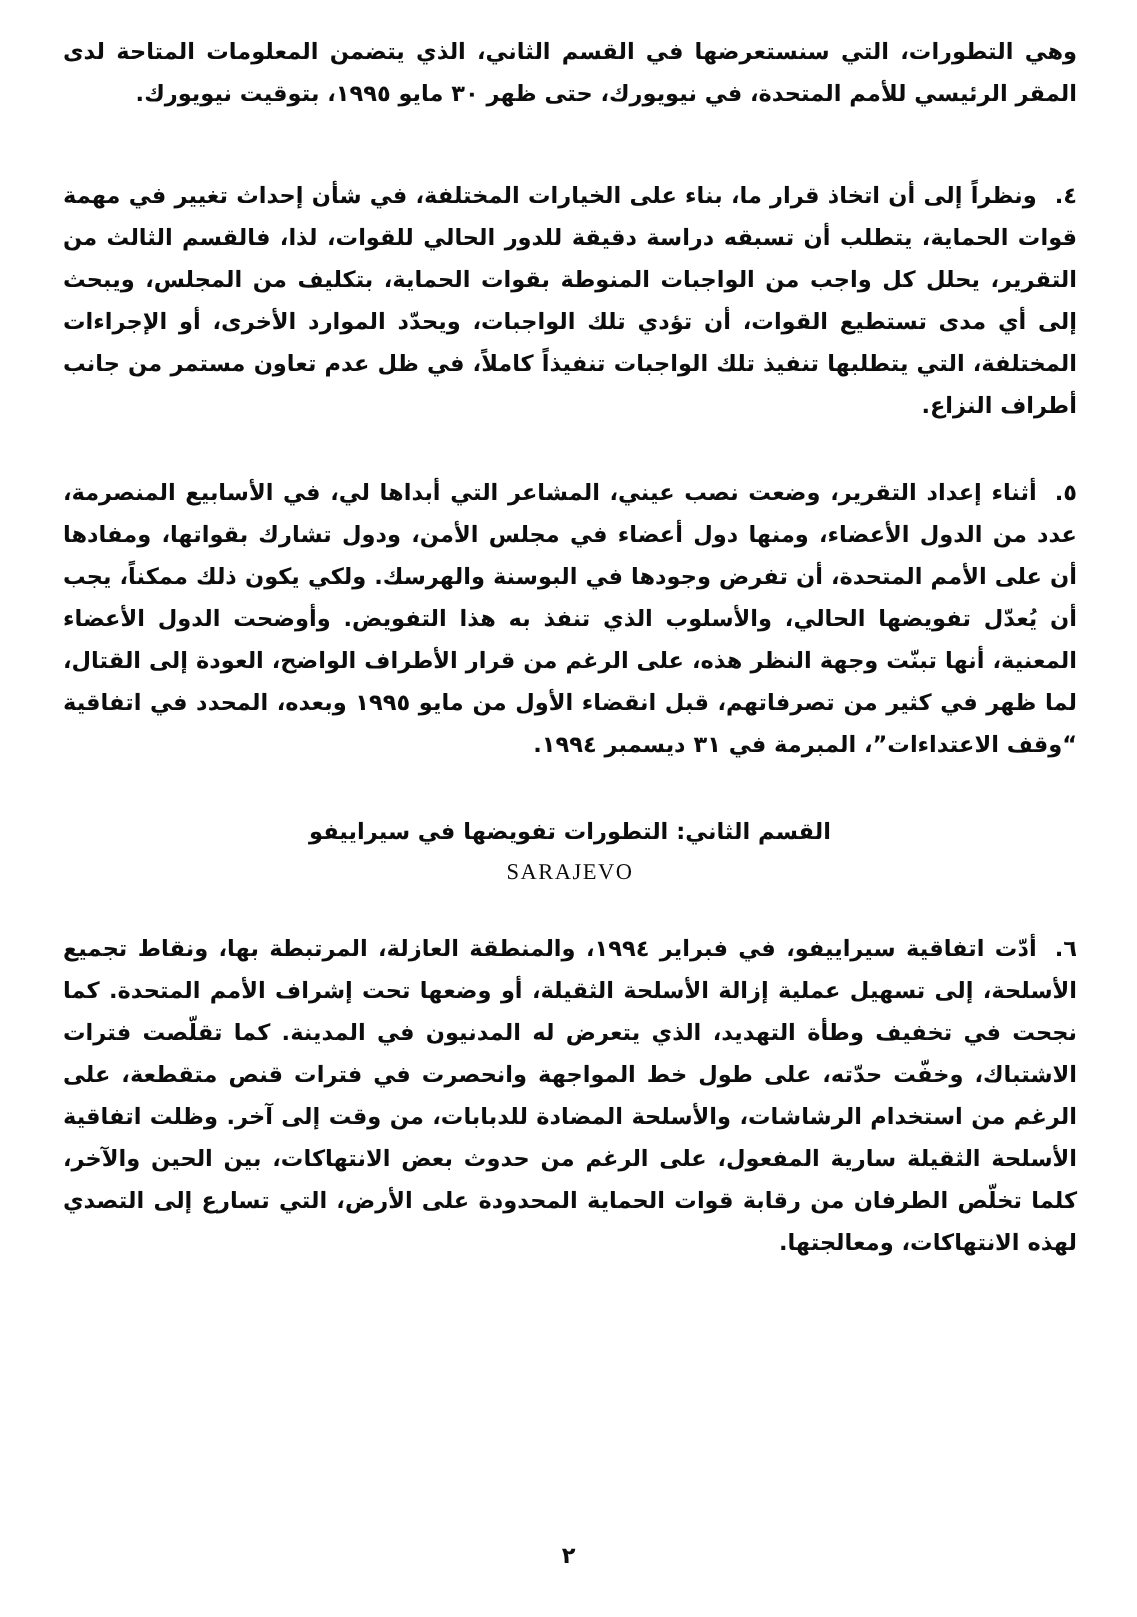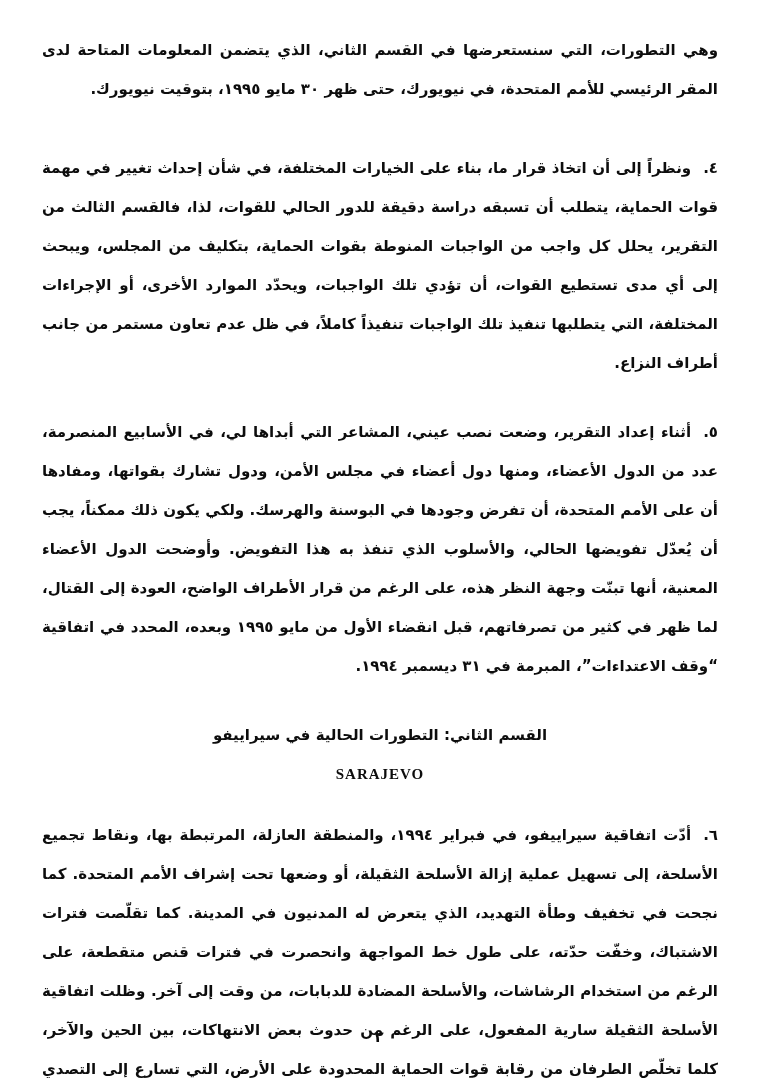--- a/index.html
+++ b/index.html
@@ -15,25 +15,24 @@
   }
   .page {
     position: absolute;
     inset: 0;
     background: #ffffff;
     color: #0d0d0d;
     direction: rtl;
     font-family: "DejaVu Sans", sans-serif;
     font-weight: bold;
     font-size: 15px;
-    line-height: 39px;
+    line-height: 28px;
     padding: 20px 40px 0 42px;
     box-sizing: border-box;
     text-align: justify;
-    margin-top: 11px;
   }
   p { margin: 0; }
   .intro {
     margin-bottom: 40px;
   }
   .numbered-block {
     margin-bottom: 30px;
   }
   .num {
     padding-left: 12px;
@@ -41,21 +40,21 @@
   }
   .sub-para {
     text-indent: 28px;
   }
   .section-heading {
     text-align: center;
     margin: 24px 0 22px 0;
   }
   .section-heading .latin {
     font-family: "Liberation Serif", serif;
-    font-weight: bold;
+    font-weight: normal;
     letter-spacing: 1px;
     direction: ltr;
   }
   .page-number {
     position: absolute;
     bottom: 32px;
     left: 0;
     right: 0;
     text-align: center;
     font-family: "DejaVu Sans", sans-serif;
@@ -73,21 +72,21 @@
 
   <div class="numbered-block">
     <p><span class="num">٤.</span><span>ونظراً إلى أن اتخاذ قرار ما، بناء على الخيارات المختلفة، في شأن إحداث تغيير في مهمة قوات الحماية، يتطلب أن تسبقه دراسة دقيقة للدور الحالي للقوات، لذا، فالقسم الثالث من التقرير، يحلل كل واجب من الواجبات المنوطة بقوات الحماية، بتكليف من المجلس، ويبحث إلى أي مدى تستطيع القوات، أن تؤدي تلك الواجبات، ويحدّد الموارد الأخرى، أو الإجراءات المختلفة، التي يتطلبها تنفيذ تلك الواجبات تنفيذاً كاملاً، في ظل عدم تعاون مستمر من جانب أطراف النزاع.</span></p>
   </div>
 
   <div class="numbered-block">
     <p><span class="num">٥.</span><span>أثناء إعداد التقرير، وضعت نصب عيني، المشاعر التي أبداها لي، في الأسابيع المنصرمة، عدد من الدول الأعضاء، ومنها دول أعضاء في مجلس الأمن، ودول تشارك بقواتها، ومفادها أن على الأمم المتحدة، أن تفرض وجودها في البوسنة والهرسك. ولكي يكون ذلك ممكناً، يجب أن يُعدّل تفويضها الحالي، والأسلوب الذي تنفذ به هذا التفويض. وأوضحت الدول الأعضاء المعنية، أنها تبنّت وجهة النظر هذه، على الرغم من قرار الأطراف الواضح، العودة إلى القتال، لما ظهر في كثير من تصرفاتهم، قبل انقضاء الأول من مايو ١٩٩٥ وبعده، المحدد في اتفاقية “وقف الاعتداءات”، المبرمة في ٣١ ديسمبر ١٩٩٤.</span></p>
   </div>
 
   <div class="section-heading">
-    <p>القسم الثاني: التطورات الحالية في سيراييفو</p>
+    <p>القسم الثاني: التطورات تفويضها في سيراييفو</p>
     <p class="latin">SARAJEVO</p>
   </div>
 
   <div class="numbered-block">
     <p><span class="num">٦.</span><span>أدّت اتفاقية سيراييفو، في فبراير ١٩٩٤، والمنطقة العازلة، المرتبطة بها، ونقاط تجميع الأسلحة، إلى تسهيل عملية إزالة الأسلحة الثقيلة، أو وضعها تحت إشراف الأمم المتحدة. كما نجحت في تخفيف وطأة التهديد، الذي يتعرض له المدنيون في المدينة. كما تقلّصت فترات الاشتباك، وخفّت حدّته، على طول خط المواجهة وانحصرت في فترات قنص متقطعة، على الرغم من استخدام الرشاشات، والأسلحة المضادة للدبابات، من وقت إلى آخر. وظلت اتفاقية الأسلحة الثقيلة سارية المفعول، على الرغم من حدوث بعض الانتهاكات، بين الحين والآخر، كلما تخلّص الطرفان من رقابة قوات الحماية المحدودة على الأرض، التي تسارع إلى التصدي لهذه الانتهاكات، ومعالجتها.</span></p>
   </div>
 
 </div>
 
 <div class="page-number">٢</div>

